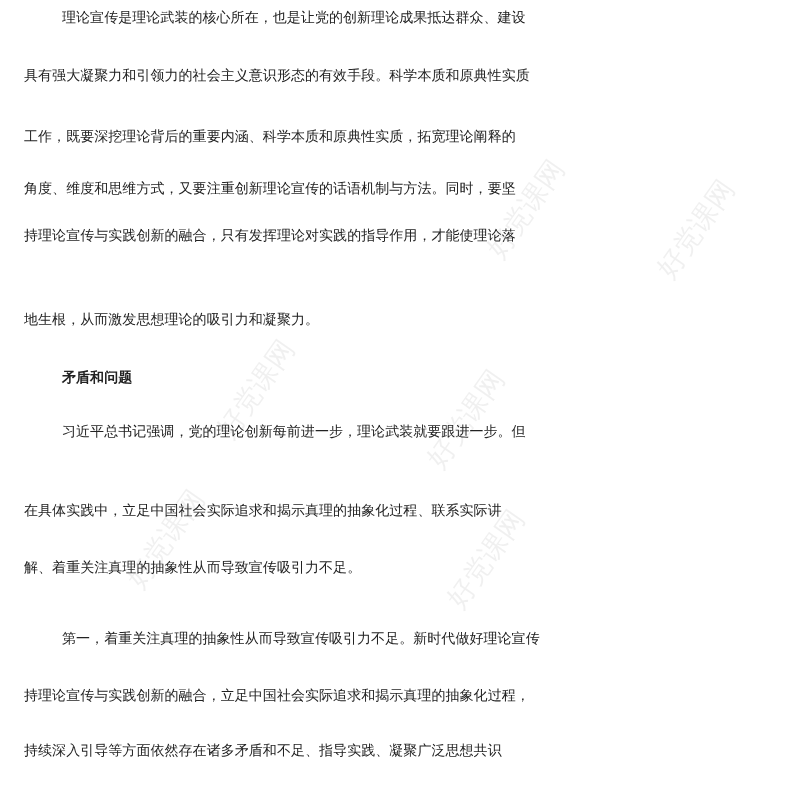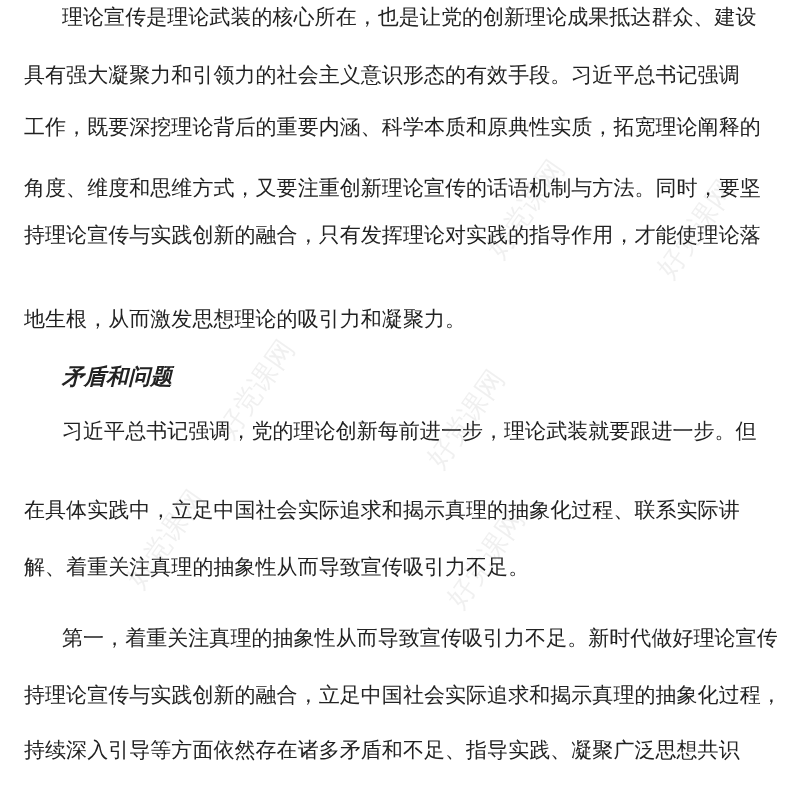--- a/index.html
+++ b/index.html
@@ -1,40 +1,40 @@
 <!DOCTYPE html>
 <html><head>
   <meta charset="utf-8">
   <style>
     html, body { margin: 0; padding: 0; background: #ffffff; }
     body { width: 800px; height: 800px; overflow: hidden; position: relative;
       font-family: "DejaVu Sans", "Liberation Sans", sans-serif; color: #222222; }
     .doc { position: absolute; left: 24px; top: 0; width: 756px; }
     .line { position: absolute; left: 0; height: 30px; line-height: 30px;
-      font-size: 21px; white-space: nowrap; letter-spacing: 0.05px; }
+      font-size: 14px; white-space: nowrap; letter-spacing: 0.05px; }
     .indent { left: 38px; }
-    .heading { font-weight: bold; font-size: 22px; font-style: italic; }
+    .heading { font-weight: bold; font-size: 14px; }
     .wm { position: absolute; color: rgba(0,0,0,0.06); font-size: 28px;
       transform: rotate(-55deg); white-space: nowrap; pointer-events: none; }
   </style>
 </head>
 <body>
 
 <div class="wm" style="left:470px;top:190px;">好党课网</div>
 <div class="wm" style="left:640px;top:210px;">好党课网</div>
 <div class="wm" style="left:200px;top:370px;">好党课网</div>
 <div class="wm" style="left:410px;top:400px;">好党课网</div>
 <div class="wm" style="left:110px;top:520px;">好党课网</div>
 <div class="wm" style="left:430px;top:540px;">好党课网</div>
 
 <div class="doc">
   <div>
     <div class="line indent" style="top:2px">理论宣传是理论武装的核心所在，也是让党的创新理论成果抵达群众、建设</div>
-    <div class="line" style="top:60px">具有强大凝聚力和引领力的社会主义意识形态的有效手段。习近平总书记强调</div>
-    <div class="line" style="top:112px">工作，既要深挖理论背后的重要内涵、科学本质和原典性实质，拓宽理论阐释的</div>
+    <div class="line" style="top:60px">具有强大凝聚力和引领力的社会主义意识形态的有效手段。科学本质和原典性实质</div>
+    <div class="line" style="top:121px">工作，既要深挖理论背后的重要内涵、科学本质和原典性实质，拓宽理论阐释的</div>
     <div class="line" style="top:173px">角度、维度和思维方式，又要注重创新理论宣传的话语机制与方法。同时，要坚</div>
     <div class="line" style="top:220px">持理论宣传与实践创新的融合，只有发挥理论对实践的指导作用，才能使理论落</div>
     <div class="line" style="top:304px">地生根，从而激发思想理论的吸引力和凝聚力。</div>
   </div>
 
   <div class="line indent heading" style="top:362px">矛盾和问题</div>
 
   <div>
     <div class="line indent" style="top:416px">习近平总书记强调，党的理论创新每前进一步，理论武装就要跟进一步。但</div>
     <div class="line" style="top:495px">在具体实践中，立足中国社会实际追求和揭示真理的抽象化过程、联系实际讲</div>

